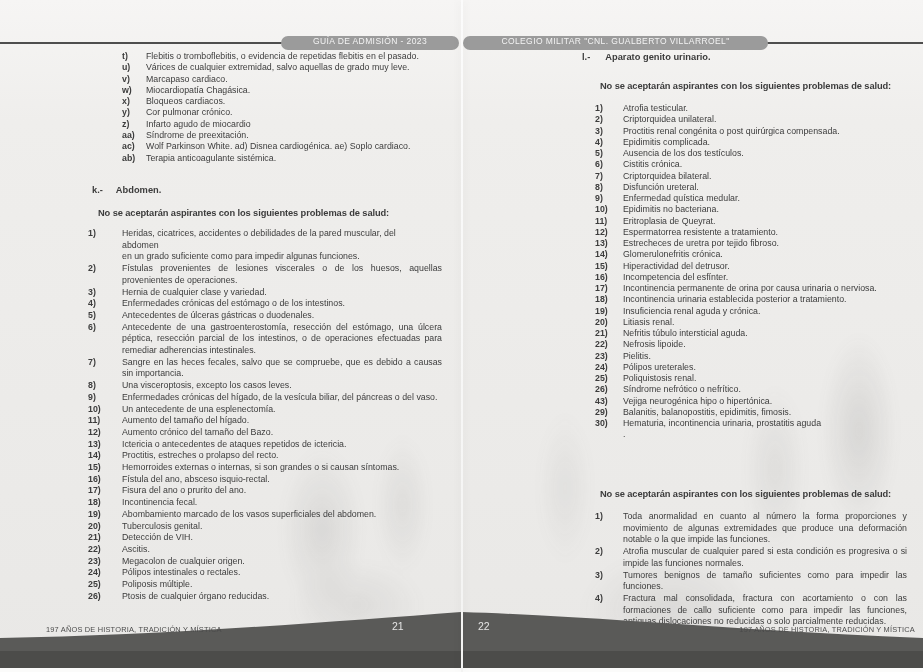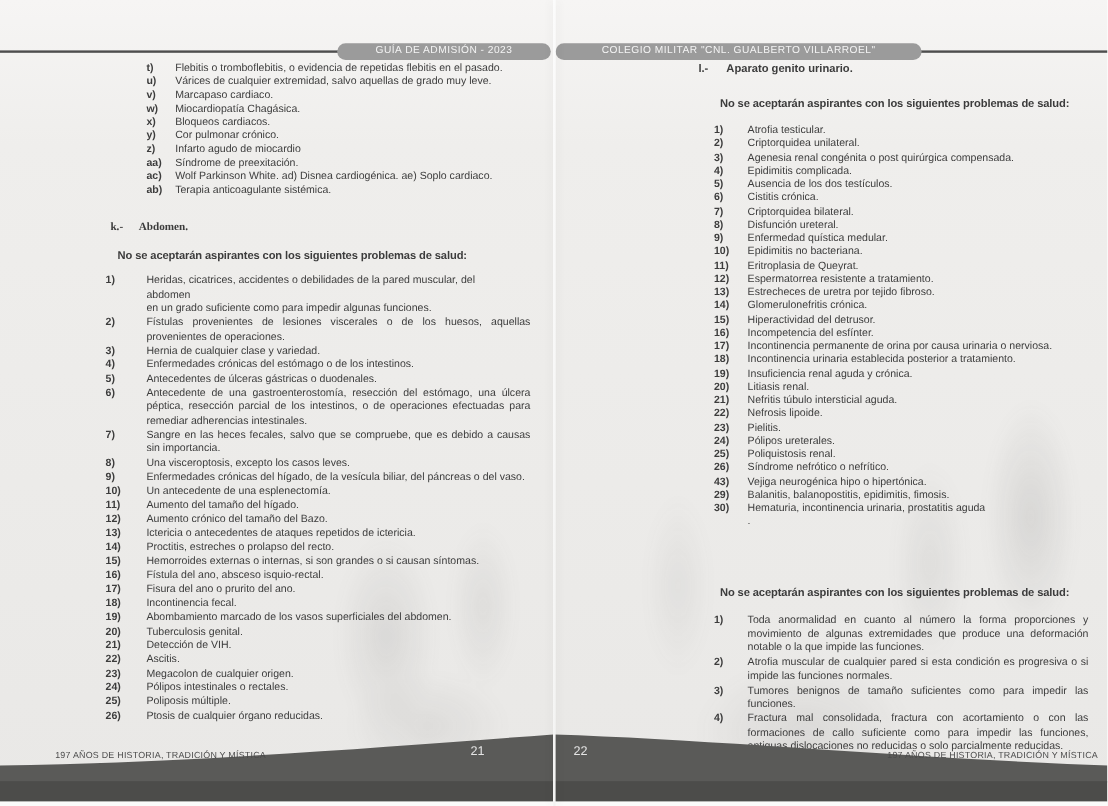--- a/index.html
+++ b/index.html
@@ -57,21 +57,21 @@
   
   .block{position:absolute;color:#3c3c3c;}
   .list .li{display:flex;align-items:flex-start;}
   .list .lbl{font-weight:bold;flex:none;}
   .list .txt{flex:1;text-align:justify;white-space:pre-line;}
   
   .letters{top:51px;left:77px;width:366px;font-size:8.8px;line-height:11.3px;padding-left:45px;box-sizing:border-box;}
   .letters .lbl{width:24px;}
   .sec-head{font-weight:bold;font-size:9.3px;padding-left:15px;}
   .sec-head .sec-lbl{display:inline-block;}
-  .k-head{top:185px;left:77px;width:366px;font-family:Liberation Serif, serif;}
+  .k-head{top:185px;left:77px;width:366px;}
   .k-head .sec-title{margin-left:13px;}
   .intro{font-weight:bold;font-size:9.3px;letter-spacing:-0.1px;}
   .k-intro{top:208px;left:98px;width:350px;}
   .lnum{top:228px;left:88px;width:354px;font-size:8.8px;line-height:11.7px;}
   .lnum .lbl{width:34px;}
   
   .l-head{top:52px;left:105px;width:343px;}
   .l-head .sec-title{margin-left:15px;}
   .l-intro{top:81px;left:138px;width:320px;}
   .rnum1{top:103px;left:133px;width:312px;font-size:8.8px;line-height:11.25px;}
@@ -331,21 +331,21 @@
           <span class="txt">Atrofia testicular.</span>
         </div>
 
         <div class="li">
           <span class="lbl">2)</span>
           <span class="txt">Criptorquidea unilateral.</span>
         </div>
 
         <div class="li">
           <span class="lbl">3)</span>
-          <span class="txt">Agenesia renal congénita o post quirúrgica compensada.</span>
+          <span class="txt">Proctitis renal congénita o post quirúrgica compensada.</span>
         </div>
 
         <div class="li">
           <span class="lbl">4)</span>
           <span class="txt">Epidimitis complicada.</span>
         </div>
 
         <div class="li">
           <span class="lbl">5)</span>
           <span class="txt">Ausencia de los dos testículos.</span>

